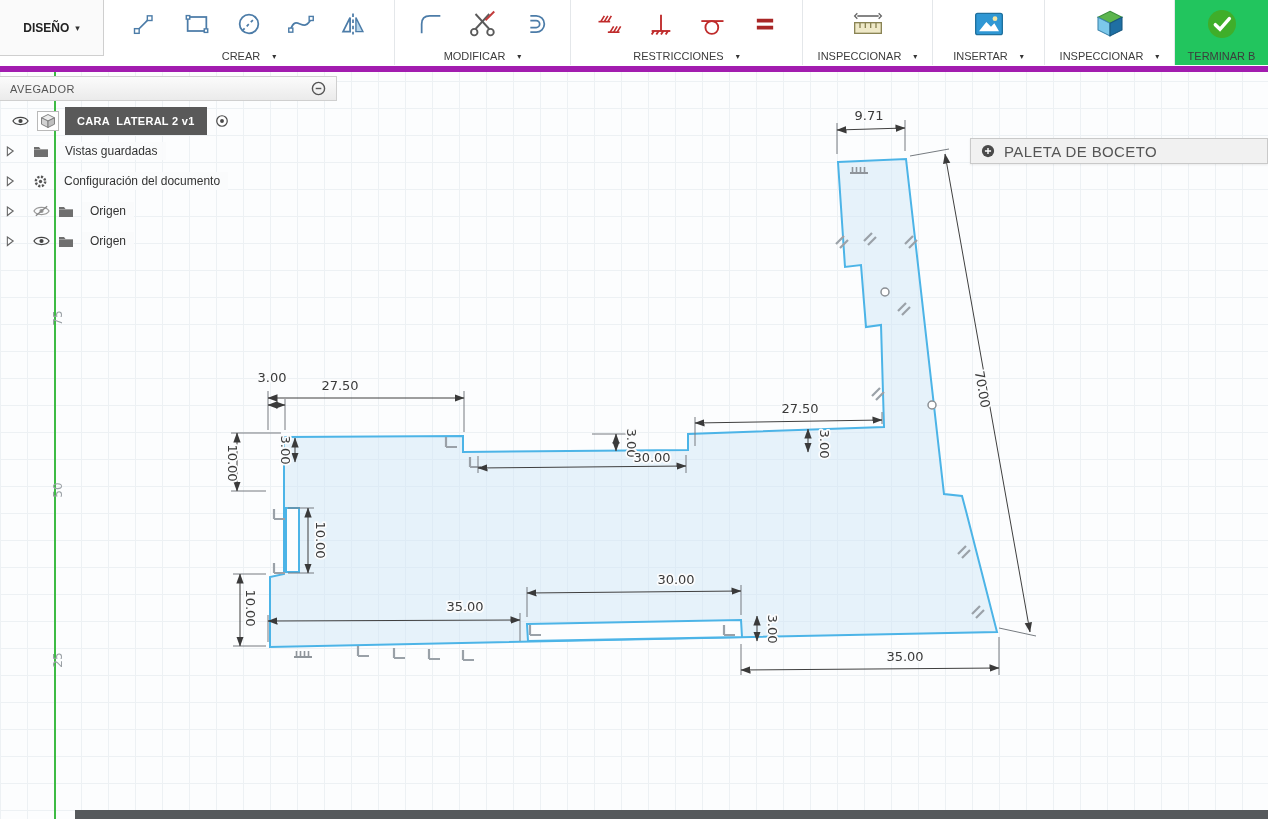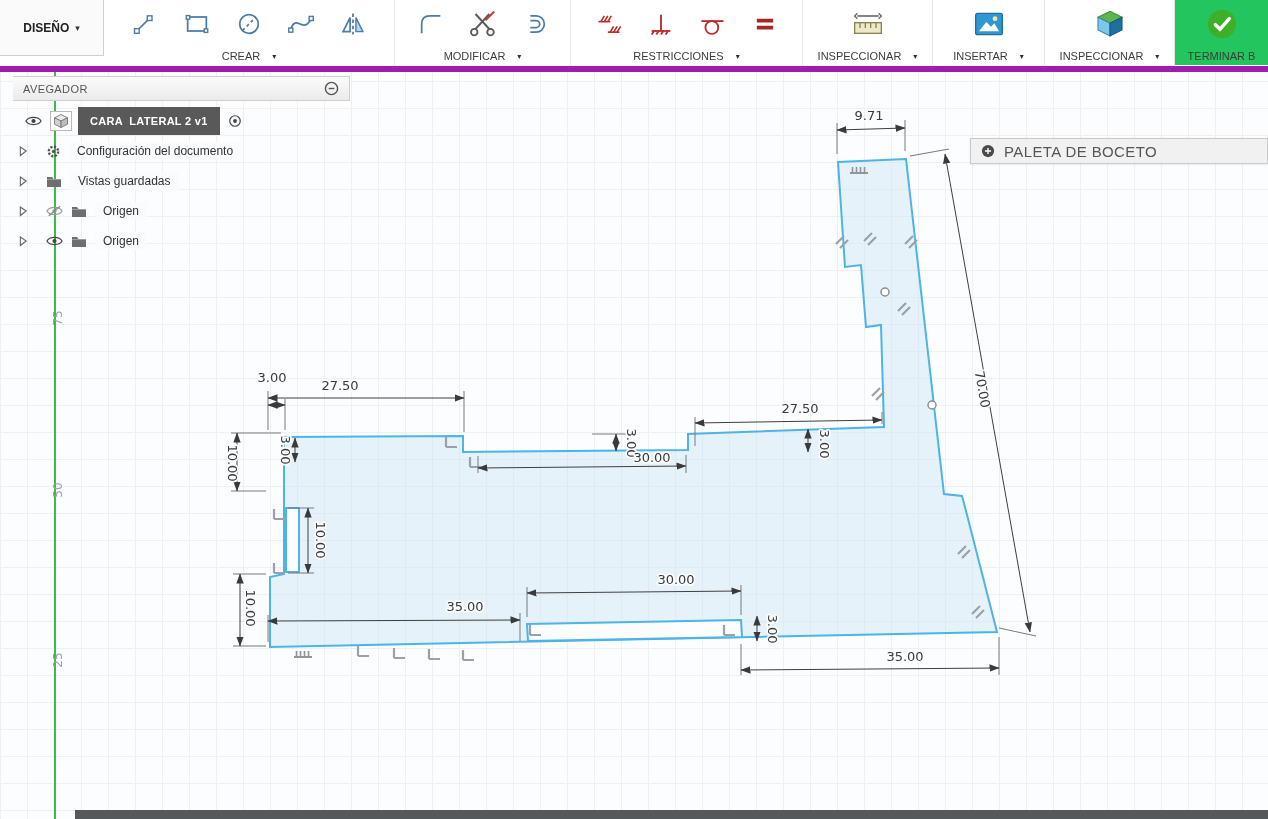--- a/index.html
+++ b/index.html
@@ -35,21 +35,21 @@
   .tg-label{height:18px;display:flex;align-items:center;justify-content:center;gap:12px;
     font-size:11px;color:#3c3c3c;cursor:pointer;white-space:nowrap;overflow:hidden;}
   .tool{background:none;border:none;padding:2px;width:44px;height:40px;display:flex;
     align-items:center;justify-content:center;cursor:pointer;}
   .tool svg{display:block;}
   .st{stroke:#4c7ca8;fill:none;stroke-width:1.5px;}
   .stf{stroke:#4c7ca8;fill:#fff;stroke-width:1.2px;}
   .tg.terminar{background:#22c55e;border-right:none;flex:1;}
 
   
-  .navegador{position:absolute;left:13px;top:76px;width:337px;z-index:5;}
+  .navegador{position:absolute;left:0;top:76px;width:337px;z-index:5;}
   .nav-header{height:25px;box-sizing:border-box;background:linear-gradient(#fbfbfb,#ebebeb);
     border:1px solid #cfcfcf;border-left:none;display:flex;align-items:center;
     padding:0 10px;font-size:11px;color:#555;letter-spacing:.4px;}
   .nav-header .spacer{flex:1;}
   .tree{margin:9px 0 0 0;padding:0;list-style:none;}
   .trow{display:flex;align-items:center;height:22px;margin-bottom:8px;}
   .chip{background:rgba(250,251,252,.93);padding:2px 8px;font-size:12px;color:#333;white-space:nowrap;}
   .root-badge{background:#595959;color:#fff;font-size:11px;font-weight:bold;
     padding:8px 12px;white-space:pre;letter-spacing:.3px;}
   .cubebox{background:#fff;border:1px solid #b9b9b9;padding:1px 2px;display:inline-flex;}
@@ -411,35 +411,35 @@
         <span class="root-badge ml6">CARA  LATERAL 2 v1</span>
         <svg class="ml8" width="14" height="14" viewBox="0 0 16 16">
             <circle cx="8" cy="8" r="6" fill="#fff" stroke="#4a4a4a" stroke-width="1.4"></circle>
             <circle cx="8" cy="8" r="2.2" fill="#4a4a4a"></circle>
           </svg>
       </li>
       <li class="trow">
         <svg class="ml6" width="9" height="11" viewBox="0 0 10 12">
             <polygon points="1.5,1 8,5.5 1.5,10.5" fill="none" stroke="#666" stroke-width="1.2"></polygon>
           </svg>
-        <svg class="ml18" width="15" height="15" viewBox="0 0 16 16">
-            <circle cx="8" cy="8" r="5" fill="none" stroke="#555" stroke-width="2.6" stroke-dasharray="2.3,1.6"></circle>
-            <circle cx="8" cy="8" r="1.8" fill="#555"></circle>
-          </svg>
-        <span class="chip ml8">Configuración del documento</span>
+        <svg class="ml18" width="16" height="13" viewBox="0 0 16 13">
+            <path d="M1,2 H6 L7.5,4 H15 V12 H1 Z" fill="#6f6f6f"></path>
+            <path d="M1,4.5 H15" stroke="#9d9d9d" stroke-width="1"></path>
+          </svg>
+        <span class="chip ml8">Vistas guardadas</span>
       </li>
       <li class="trow">
         <svg class="ml6" width="9" height="11" viewBox="0 0 10 12">
             <polygon points="1.5,1 8,5.5 1.5,10.5" fill="none" stroke="#666" stroke-width="1.2"></polygon>
           </svg>
-        <svg class="ml18" width="16" height="13" viewBox="0 0 16 13">
-            <path d="M1,2 H6 L7.5,4 H15 V12 H1 Z" fill="#6f6f6f"></path>
-            <path d="M1,4.5 H15" stroke="#9d9d9d" stroke-width="1"></path>
-          </svg>
-        <span class="chip ml8">Vistas guardadas</span>
+        <svg class="ml18" width="15" height="15" viewBox="0 0 16 16">
+            <circle cx="8" cy="8" r="5" fill="none" stroke="#555" stroke-width="2.6" stroke-dasharray="2.3,1.6"></circle>
+            <circle cx="8" cy="8" r="1.8" fill="#555"></circle>
+          </svg>
+        <span class="chip ml8">Configuración del documento</span>
       </li>
       <li class="trow">
         <svg class="ml6" width="9" height="11" viewBox="0 0 10 12">
             <polygon points="1.5,1 8,5.5 1.5,10.5" fill="none" stroke="#666" stroke-width="1.2"></polygon>
           </svg>
         <svg class="ml18" width="17" height="12" viewBox="0 0 18 12">
             <path d="M1,6 C4,1 14,1 17,6 C14,11 4,11 1,6 Z" fill="none" stroke="#999" stroke-width="1.3"></path>
             <circle cx="9" cy="6" r="2.2" fill="#999"></circle>
             <path d="M3,11 L15,1" stroke="#888" stroke-width="1.4"></path>
           </svg>

